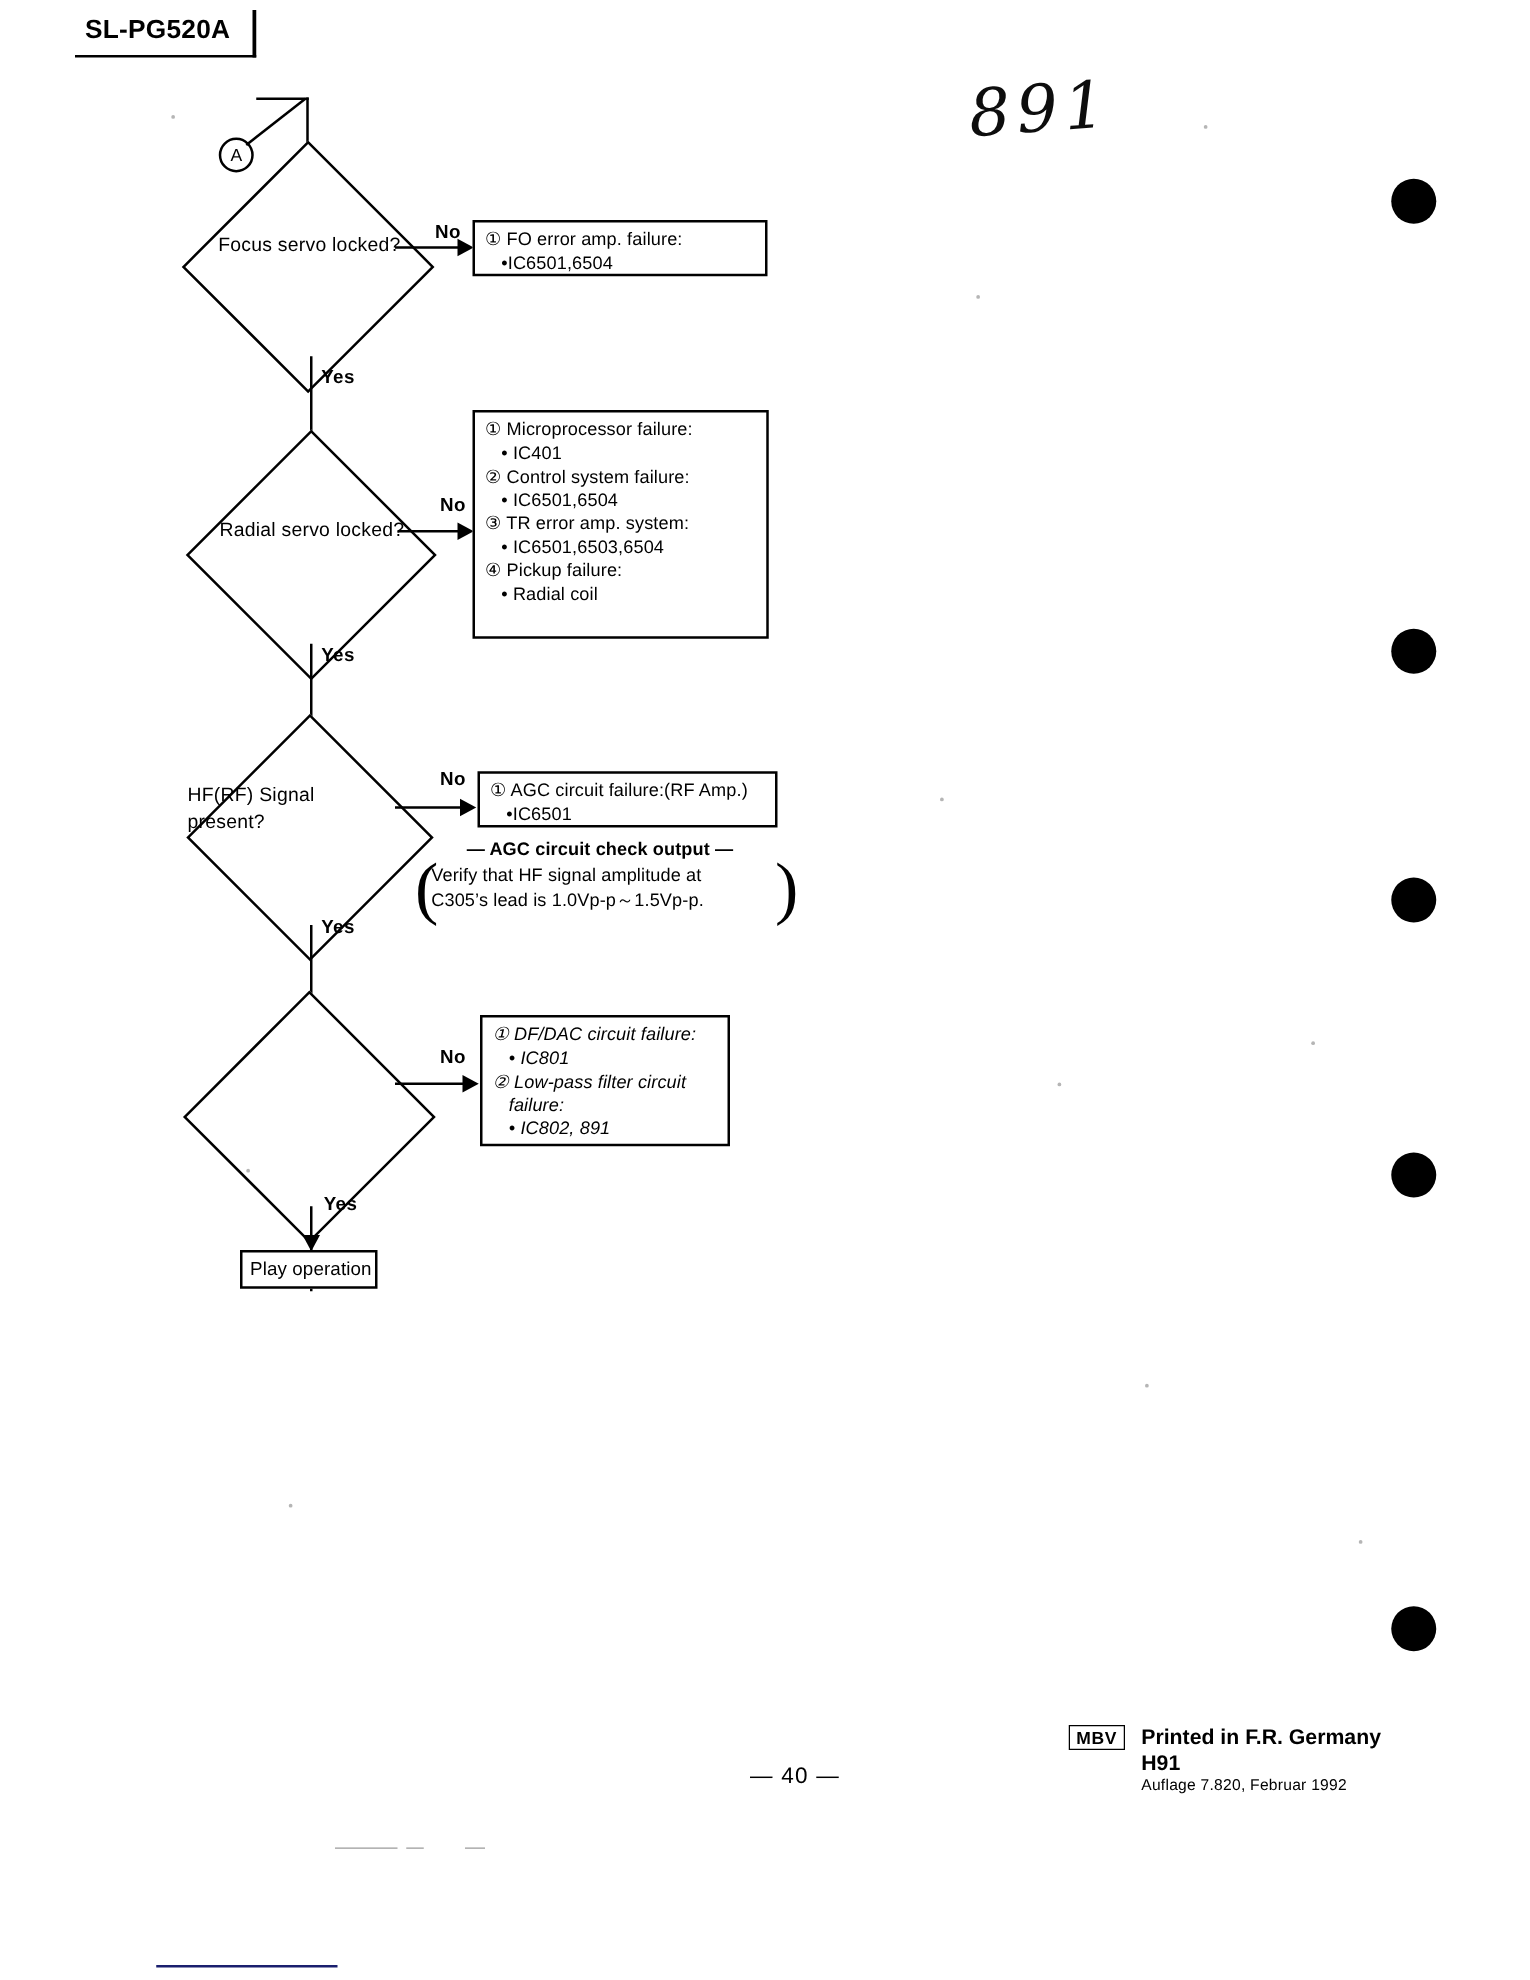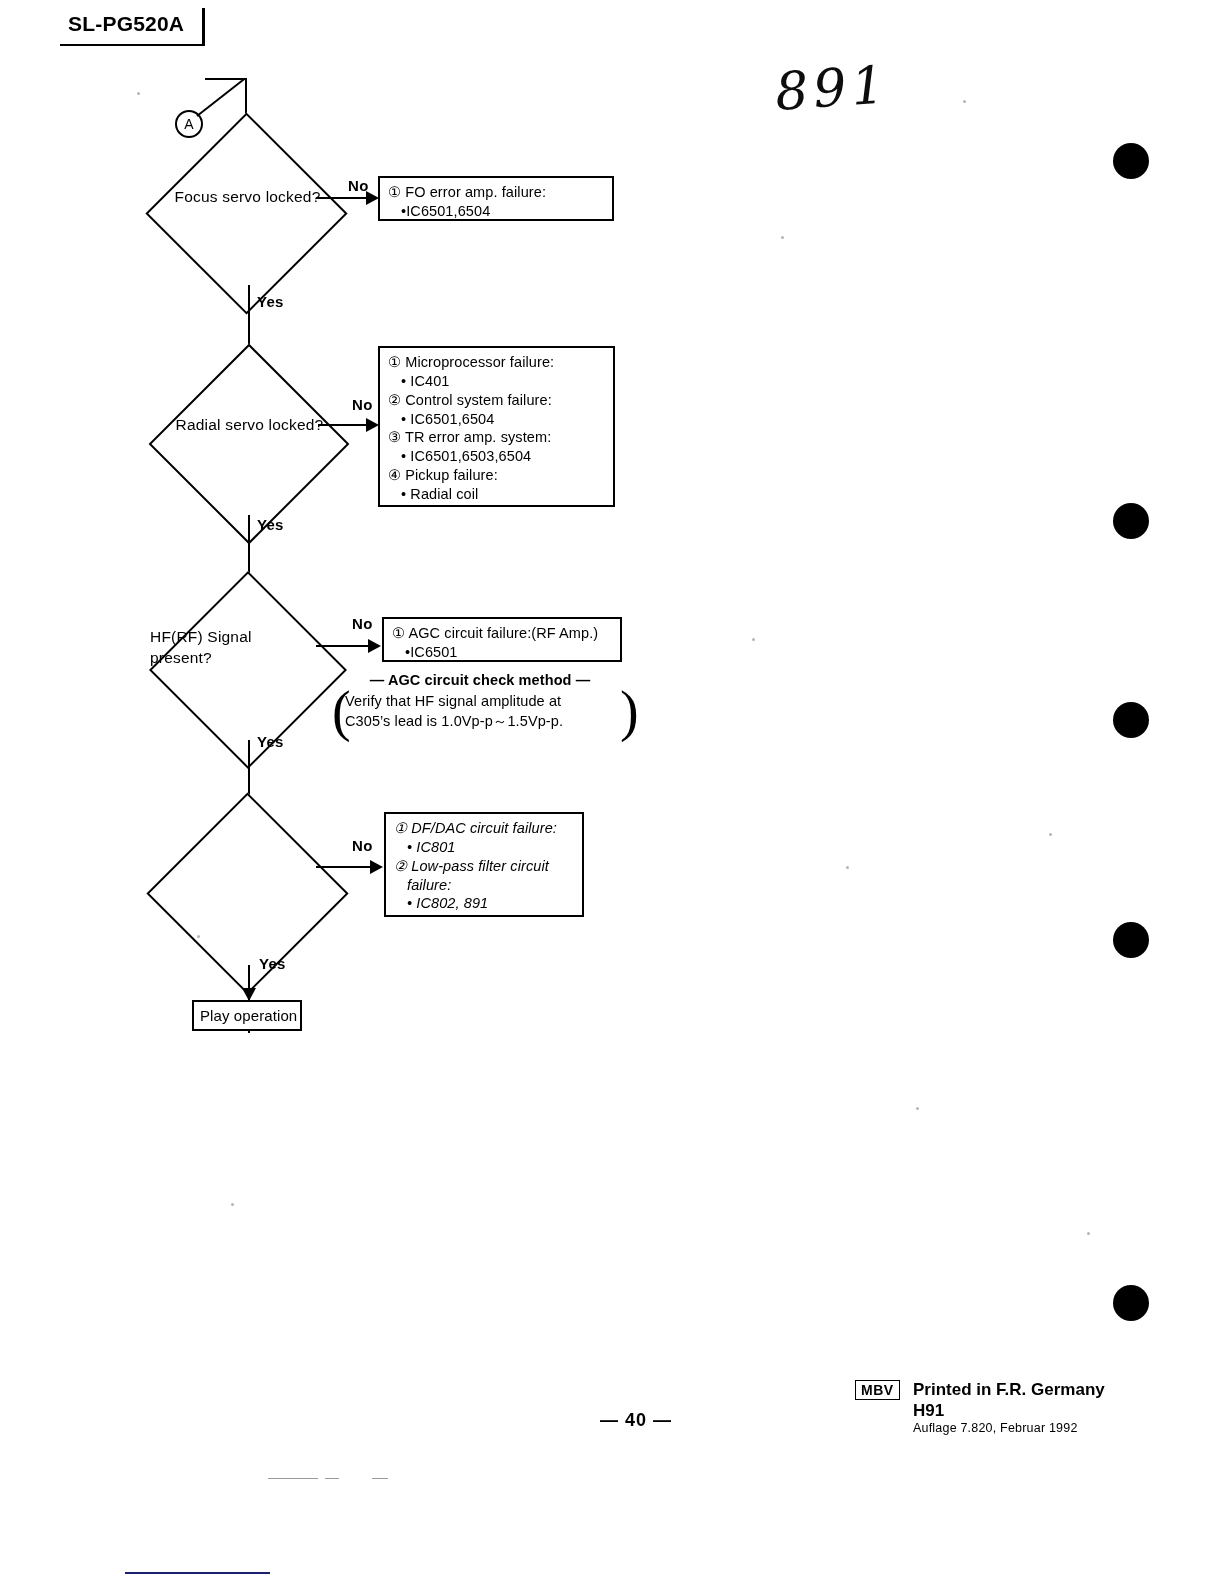--- a/index.html
+++ b/index.html
@@ -145,21 +145,20 @@
     font-family: "Liberation Serif", serif;
     line-height: 1;
   }
 
   
   .pagenum {
     position: absolute;
     left: 600px; top: 1410px;
     font-size: 18px;
     letter-spacing: 1px;
-    font-weight: bold;
   }
   .mbv {
     position: absolute;
     left: 855px; top: 1380px;
     border: 1.5px solid #000;
     padding: 1px 5px;
     font-size: 14px;
     font-weight: bold;
     letter-spacing: 0.5px;
   }
@@ -223,21 +222,21 @@
   <div class="lbl-yes" style="left:257px; top:293px;">Yes</div>
   <div class="arrow-down" style="left:242px; top:357px;"></div>
 
   <div class="diamond" style="left:178px; top:373px; width:142px; height:142px;"></div>
   <div class="diamond-label" style="left:142px; top:414px; width:215px;">Radial servo locked?</div>
 
   <div class="lbl-no" style="left:352px; top:396px;">No</div>
   <div class="hline" style="left:318px; top:424px; width:56px;"></div>
   <div class="arrow-right" style="left:366px; top:418px;"></div>
 
-  <div class="obox" style="left:378px; top:346px; width:237px; height:161px;">
+  <div class="obox" style="left:378px; top:328px; width:237px; height:183px;">
     <div class="li">① Microprocessor failure:</div>
     <div class="li sub">• IC401</div>
     <div class="li">② Control system failure:</div>
     <div class="li sub">• IC6501,6504</div>
     <div class="li">③ TR error amp. system:</div>
     <div class="li sub">• IC6501,6503,6504</div>
     <div class="li">④ Pickup failure:</div>
     <div class="li sub">• Radial coil</div>
   </div>
 
@@ -252,21 +251,21 @@
   <div class="lbl-no" style="left:352px; top:615px;">No</div>
   <div class="hline" style="left:316px; top:645px; width:60px;"></div>
   <div class="arrow-right" style="left:368px; top:639px;"></div>
 
   <div class="obox" style="left:382px; top:617px; width:240px; height:45px;">
     <div class="li">① AGC circuit failure:(RF Amp.)</div>
     <div class="li sub">•IC6501</div>
   </div>
 
   <div class="note" style="left:345px; top:670px; width:270px;">
-    <div class="title">— AGC circuit check method —</div>
+    <div class="title">— AGC circuit check output —</div>
     <div>Verify that HF signal amplitude at</div>
     <div>C305’s lead is 1.0Vp-p～1.5Vp-p.</div>
   </div>
   <div class="paren" style="left:332px; top:683px;">(</div>
   <div class="paren" style="left:620px; top:683px;">)</div>
 
   <div class="vline" style="left:248px; top:740px; height:80px;"></div>
   <div class="lbl-yes" style="left:257px; top:733px;">Yes</div>
   <div class="arrow-down" style="left:242px; top:810px;"></div>
 

